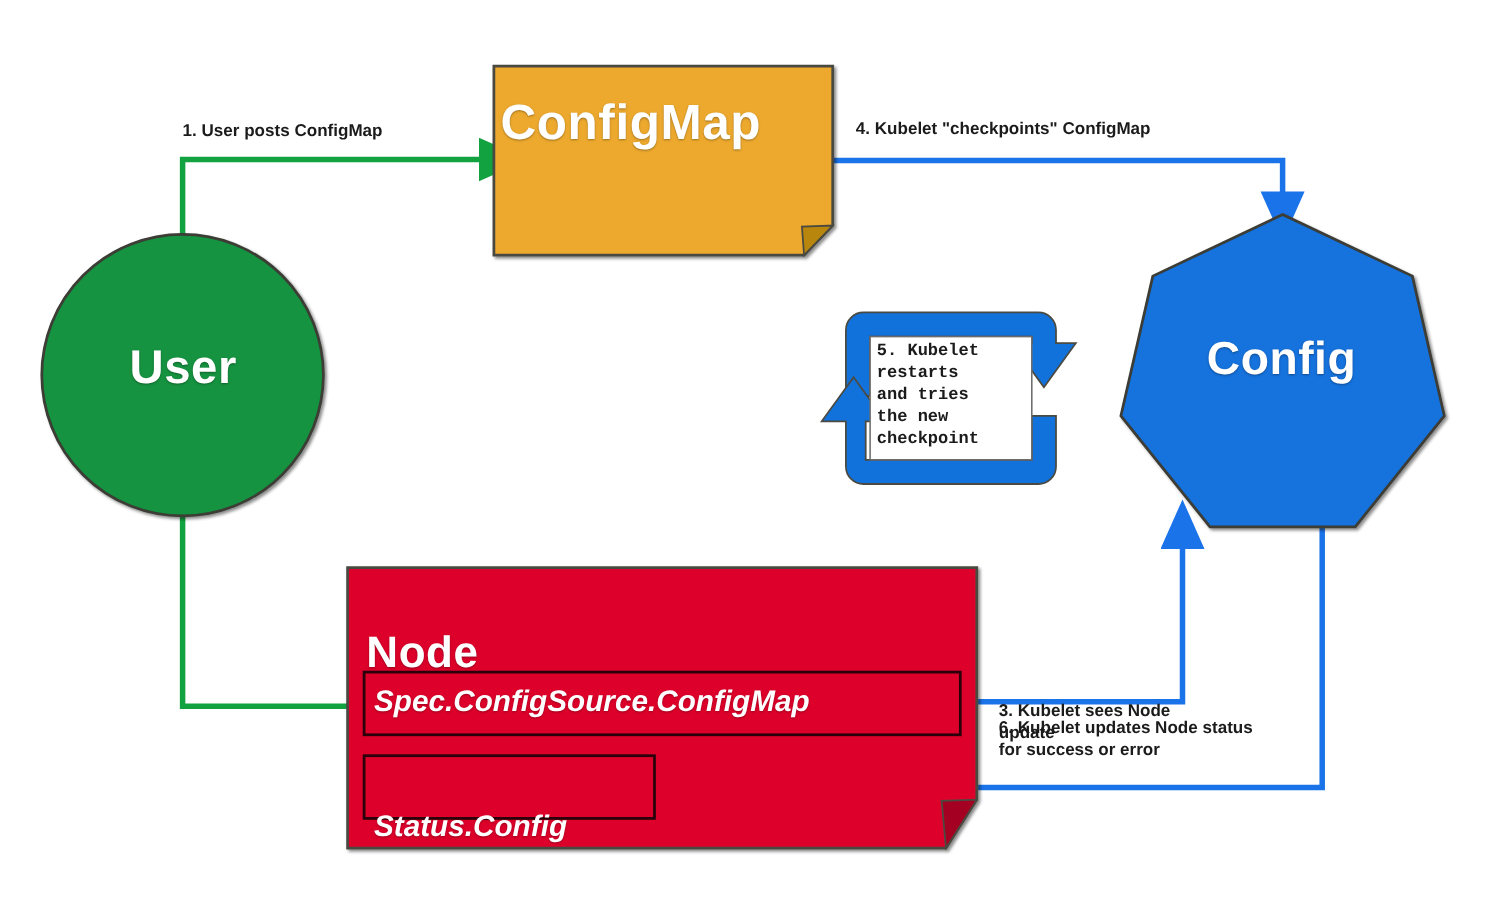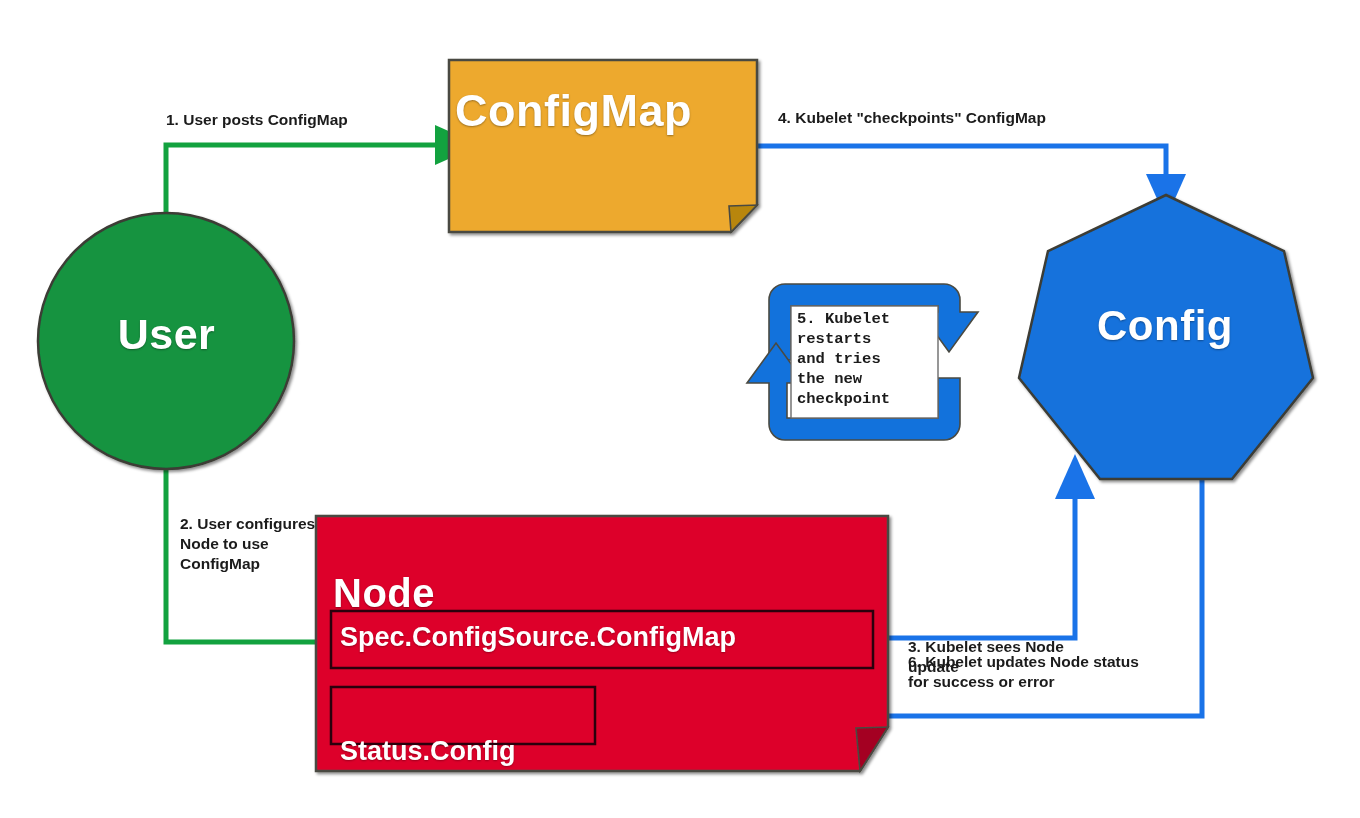--- a/index.html
+++ b/index.html
@@ -10,21 +10,21 @@
   .nodeLabel{position:absolute;color:#ffffff;font-weight:bold;letter-spacing:.5px;
     text-shadow:0 1px 2px rgba(0,0,0,.35);}
   .stepLabel{position:absolute;color:#1b1b1b;font-weight:bold;font-size:15.5px;line-height:20px;}
 
   #userLabel{left:38px;top:310px;width:257px;text-align:center;font-size:43px;}
   #cmLabel{left:455px;top:85px;width:300px;font-size:45px;}
   #kubeletLabel{left:1020px;top:302px;width:290px;text-align:center;font-size:42px;}
   #nodeLabel{left:333px;top:533px;font-size:40px;margin-top:38px;}
 
   .fieldLabel{position:absolute;color:#fff;font-weight:bold;font-size:27px;
-    text-shadow:0 1px 2px rgba(0,0,0,.3);white-space:nowrap;}
+    text-shadow:0 1px 2px rgba(0,0,0,.3);white-space:nowrap;font-style:italic;}
   #specLabel{left:340px;top:622px;}
   #statusLabel{left:340px;top:698px;margin-top:38px;}
 
   #lbl1{left:166px;top:110px;}
   #lbl2{left:180px;top:514px;width:140px;}
   #lbl3{left:908px;top:603px;width:175px;margin-top:34px;}
   #lbl4{left:778px;top:108px;}
   #lbl5{left:797px;top:309px;width:110px;font-family:Liberation Mono, monospace;}
   #lbl6{left:908px;top:652px;width:250px;}
 </style>
@@ -106,21 +106,20 @@
   <div class="nodeLabel" id="kubeletLabel">Config</div>
 
   <div class="nodeLabel" id="nodeLabel">Node</div>
 
   <div class="fieldLabel" id="specLabel">Spec.ConfigSource.ConfigMap</div>
 
   <div class="fieldLabel" id="statusLabel">Status.Config</div>
 
   <div class="stepLabel" id="lbl1">1. User posts ConfigMap</div>
 
-  <div class="stepLabel" id="lbl2">2. User configures Node to use ConfigMap</div>
 
   <div class="stepLabel" id="lbl3">3. Kubelet sees Node update</div>
 
   <div class="stepLabel" id="lbl4">4. Kubelet "checkpoints" ConfigMap</div>
 
   <div class="stepLabel" id="lbl5">5. Kubelet restarts and tries the new checkpoint</div>
 
   <div class="stepLabel" id="lbl6">6. Kubelet updates Node status for success or error</div>
 
 </div>

